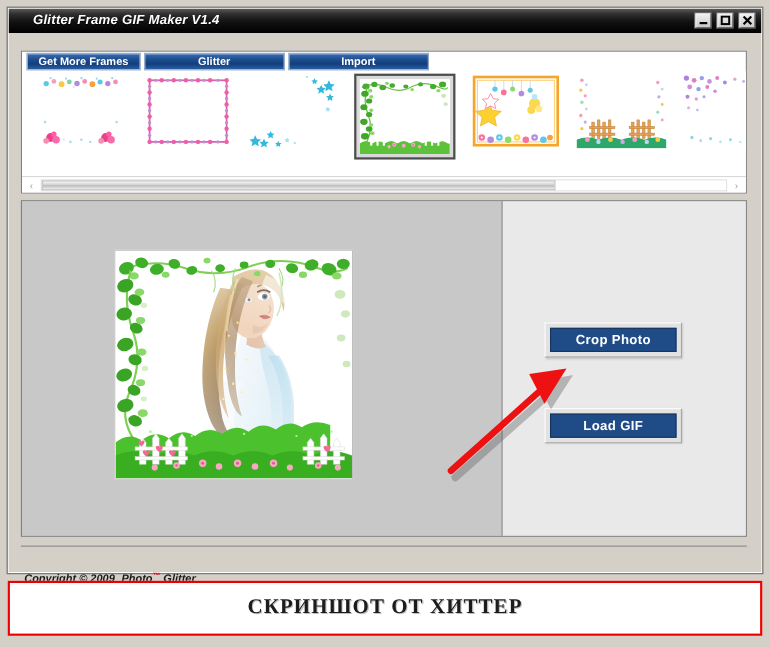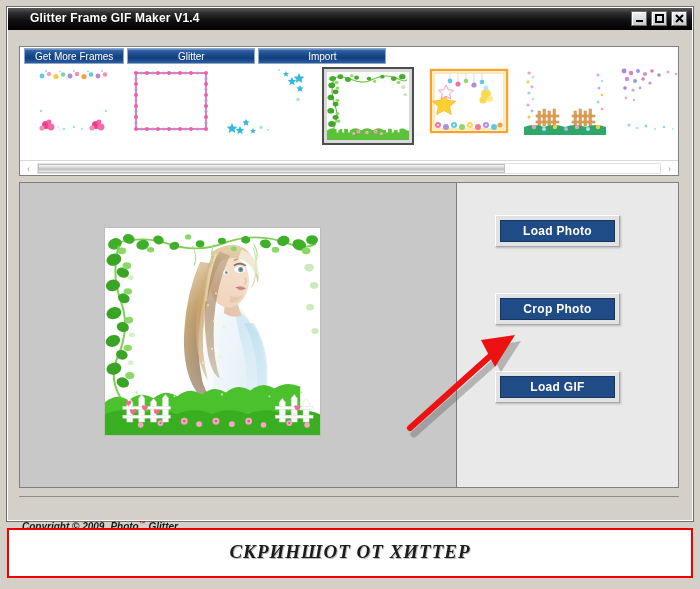--- a/index.html
+++ b/index.html
@@ -20,20 +20,21 @@
     border:1px solid #6e6e6e;
     box-shadow:0 0 0 1px #ffffff inset;
     box-sizing:border-box;
   }
 
   
   .titlebar{
     position:absolute;left:1px;top:1px;width:684px;height:22px;
     background:linear-gradient(to bottom,#5a5a5a 0%,#2e2e2e 22%,#111111 55%,#000000 100%);
     box-sizing:border-box;
+    font-style:italic;
   }
   .title-text{
     position:absolute;left:22px;top:3px;
     color:#ffffff;font-size:12px;font-weight:bold;
     letter-spacing:0.2px;white-space:nowrap;
     text-shadow:0 1px 0 #000;
   }
   .tb-btns{position:absolute;right:5px;top:3px;display:flex;gap:4px;}
   .tb-btn{
     width:16px;height:15px;
@@ -65,20 +66,21 @@
   }
   .tbar-btn{
     height:16px;min-width:52px;
     background:linear-gradient(to bottom,#3a6cb0 0%,#1d4e90 35%,#123f7c 65%,#2a5ea4 100%);
     border:1px solid #8fa8c6;
     color:#ffffff;font-size:10px;
     display:flex;align-items:center;justify-content:center;
     padding:0 10px;box-sizing:border-box;cursor:pointer;
     white-space:nowrap;
     box-shadow:inset 0 1px 0 rgba(255,255,255,.25);
+    font-weight:bold;
   }
   .thumbs-area{
     position:absolute;left:0;top:17px;right:0;bottom:15px;
     background:#ffffff;overflow:hidden;
   }
   .thumbs-row{
     position:absolute;left:14px;top:3px;
     display:flex;align-items:flex-start;gap:14px;
   }
   .thumb{
@@ -176,21 +178,21 @@
   .tm{font-size:7px;vertical-align:super;color:#c01010;}
 
   
   .wm{
     position:absolute;left:7px;top:528px;width:686px;height:50px;
     background:#ffffff;border:2px solid #ee0000;box-sizing:border-box;
     display:flex;align-items:center;justify-content:center;
   }
   .wm-text{
     font-family:"Liberation Serif", serif;
-    font-size:19px;font-style:italic;font-weight:bold;
+    font-size:19px;font-weight:bold;
     color:#1c1c1c;letter-spacing:1px;
     text-shadow:1px 1px 0 rgba(140,140,140,.55);
     margin-top:-2px;
   }
 </style>
 </head>
 <body>
 
 <div id="app">
 
@@ -769,23 +771,20 @@
                   <circle cx="118" cy="168" r="1.1"></circle>
                 <circle cx="166" cy="170" r="1"></circle>
                   <circle cx="198" cy="166" r="1.2"></circle>
               </g>
             </svg>
           </div>
         </div>
 
         <div class="work-right">
 
-          <div class="act-btn" id="btn-load">
-            <div class="act-inner">Load Photo</div>
-          </div>
 
           <div class="act-btn" id="btn-crop">
             <div class="act-inner">Crop Photo</div>
           </div>
 
           <div class="act-btn" id="btn-save">
             <div class="act-inner">Load GIF</div>
           </div>
 
         </div>

